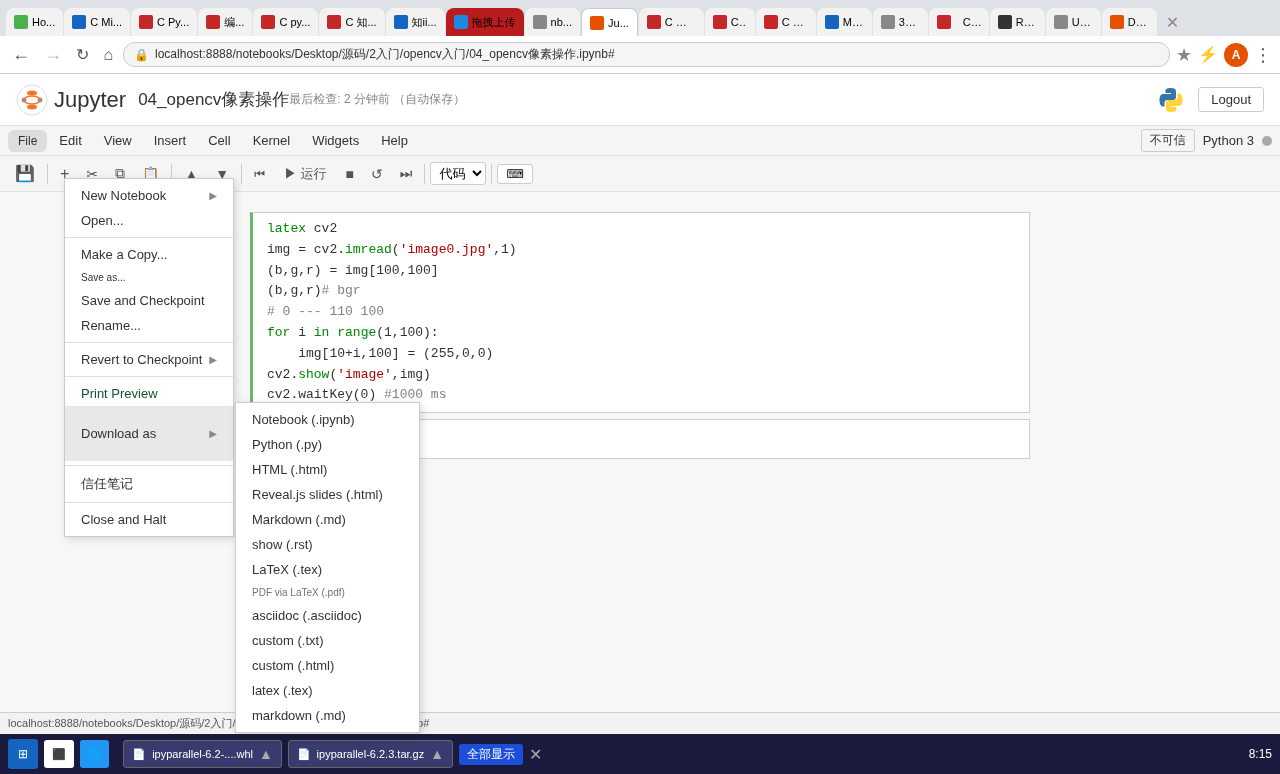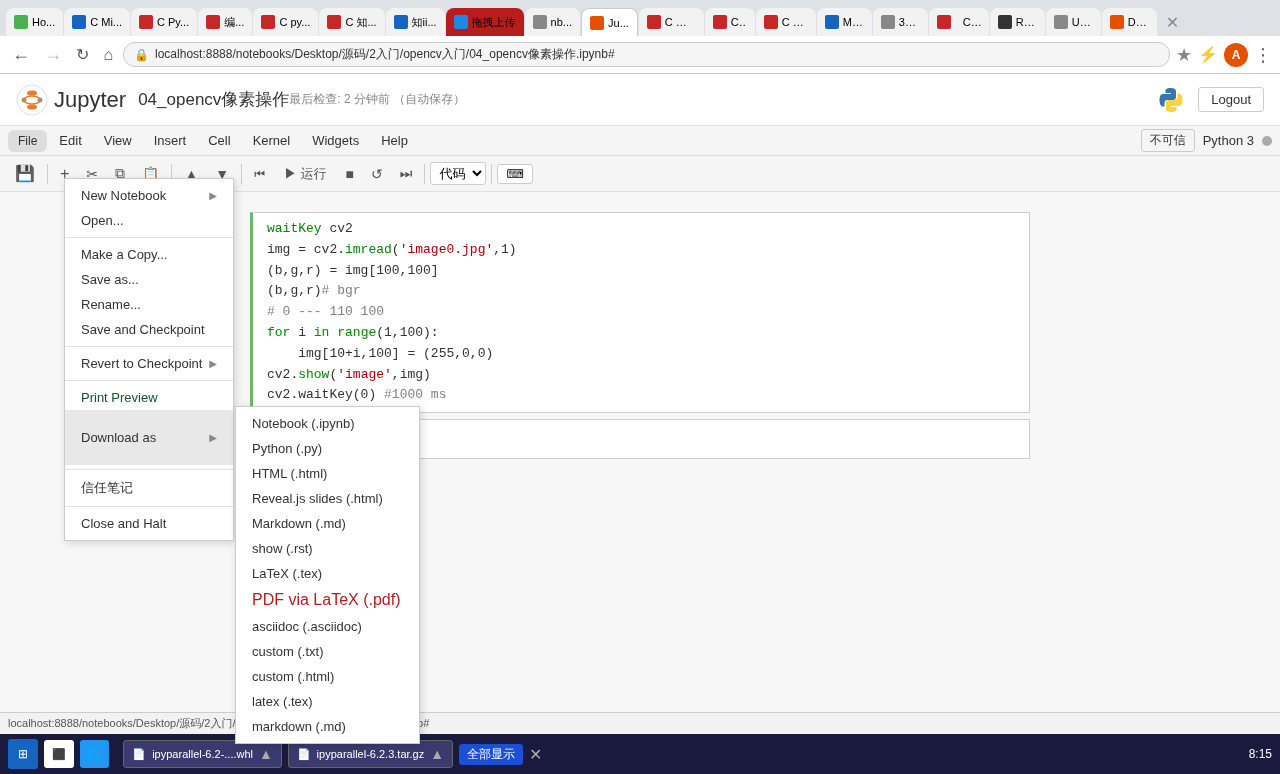--- a/index.html
+++ b/index.html
@@ -175,21 +175,21 @@
   </select>
   <div style="width:1px;height:20px;background:#ccc;margin:0 2px;"></div>
   <button style="border:1px solid #ccc;border-radius:3px;padding:2px 8px;font-size:12px;background:#fff;cursor:pointer;">⌨</button>
 </div>
 
 <div style="background:#f7f7f7;flex:1;overflow:auto;padding:20px 0;height:calc(774px - 36px - 38px - 52px - 30px - 36px - 22px - 40px);">
   <div style="max-width:900px;margin:0 auto;padding:0 60px;">
 
     <div style="background:#fff;border:1px solid #cfcfcf;border-left:3px solid #66bb6a;margin-bottom:6px;display:flex;min-height:40px;">
       <div style="padding:6px 14px;font-family:'Courier New',monospace;font-size:13px;flex:1;line-height:1.6;">
-        <div><span style="color:#080;">waitKey</span><span style="color:#333;"> cv2</span></div>
+        <div><span style="color:#080;">latex</span><span style="color:#333;"> cv2</span></div>
         <div><span style="color:#333;">img = cv2.</span><span style="color:#080;">imread</span><span style="color:#333;">(</span><span style="color:#a00;">'image0.jpg'</span><span style="color:#333;">,1)</span></div>
         <div><span style="color:#333;">(b,g,r) = img[100,100]</span></div>
         <div><span style="color:#333;">(b,g,r)</span><span style="color:#808080;"># bgr</span></div>
         <div><span style="color:#808080;"># 0 --- 110 100</span></div>
         <div><span style="color:#080;">for</span><span style="color:#333;"> i </span><span style="color:#080;">in</span><span style="color:#333;"> </span><span style="color:#080;">range</span><span style="color:#333;">(1,100):</span></div>
         <div><span style="color:#333;">&nbsp;&nbsp;&nbsp;&nbsp;img[10+i,100] = (255,0,0)</span></div>
         <div><span style="color:#333;">cv2.</span><span style="color:#080;">show</span><span style="color:#333;">(</span><span style="color:#a00;">'image'</span><span style="color:#333;">,img)</span></div>
         <div><span style="color:#333;">cv2.waitKey(0)  </span><span style="color:#808080;">#1000 ms</span></div>
       </div>
     </div>
@@ -209,30 +209,30 @@
   <div style="padding:5px 16px;cursor:pointer;font-size:13px;color:#333;">
     <span>Open...</span>
   </div>
 
   <div style="height:1px;background:#e0e0e0;margin:4px 0;"></div>
 
   <div style="padding:5px 16px;cursor:pointer;font-size:13px;color:#333;">
     <span>Make a Copy...</span>
   </div>
 
-  <div style="padding:5px 16px;cursor:pointer;font-size:13px;color:#333;">
+  <div style="padding:5px 16px;cursor:pointer;font-size:10px;color:#333;">
     <span>Save as...</span>
   </div>
 
   <div style="padding:5px 16px;cursor:pointer;font-size:13px;color:#333;">
+    <span>Save and Checkpoint</span>
+  </div>
+
+  <div style="padding:5px 16px;cursor:pointer;font-size:13px;color:#333;">
     <span>Rename...</span>
-  </div>
-
-  <div style="padding:5px 16px;cursor:pointer;font-size:13px;color:#333;">
-    <span>Save and Checkpoint</span>
   </div>
 
   <div style="height:1px;background:#e0e0e0;margin:4px 0;"></div>
 
   <div style="padding:5px 16px;cursor:pointer;font-size:13px;color:#333;display:flex;align-items:center;justify-content:space-between;">
     <span>Revert to Checkpoint</span>
     <span style="font-size:10px;color:#888;">▶</span>
   </div>
 
   <div style="height:1px;background:#e0e0e0;margin:4px 0;"></div>
@@ -246,21 +246,21 @@
     <span style="font-size:10px;color:#888;">▶</span>
 
     <div style="position:absolute;top:-4px;left:170px;background:#fff;border:1px solid #ccc;box-shadow:2px 2px 8px rgba(0,0,0,0.15);min-width:185px;padding:4px 0;z-index:300;">
       <div style="padding:5px 16px;cursor:pointer;font-size:13px;color:#333;">Notebook (.ipynb)</div>
       <div style="padding:5px 16px;cursor:pointer;font-size:13px;color:#333;">Python (.py)</div>
       <div style="padding:5px 16px;cursor:pointer;font-size:13px;color:#333;">HTML (.html)</div>
       <div style="padding:5px 16px;cursor:pointer;font-size:13px;color:#333;">Reveal.js slides (.html)</div>
       <div style="padding:5px 16px;cursor:pointer;font-size:13px;color:#333;">Markdown (.md)</div>
       <div style="padding:5px 16px;cursor:pointer;font-size:13px;color:#333;">show (.rst)</div>
       <div style="padding:5px 16px;cursor:pointer;font-size:13px;color:#333;">LaTeX (.tex)</div>
-      <div style="padding:5px 16px;cursor:pointer;font-size:16px;color:#b91c1c;">PDF via LaTeX (.pdf)</div>
+      <div style="padding:5px 16px;cursor:pointer;font-size:10px;color:#737373;">PDF via LaTeX (.pdf)</div>
       <div style="padding:5px 16px;cursor:pointer;font-size:13px;color:#333;">asciidoc (.asciidoc)</div>
       <div style="padding:5px 16px;cursor:pointer;font-size:13px;color:#333;">custom (.txt)</div>
       <div style="padding:5px 16px;cursor:pointer;font-size:13px;color:#333;">custom (.html)</div>
       <div style="padding:5px 16px;cursor:pointer;font-size:13px;color:#333;">latex (.tex)</div>
       <div style="padding:5px 16px;cursor:pointer;font-size:13px;color:#333;">markdown (.md)</div>
     </div>
   </div>
 
   <div style="height:1px;background:#e0e0e0;margin:4px 0;"></div>
 

